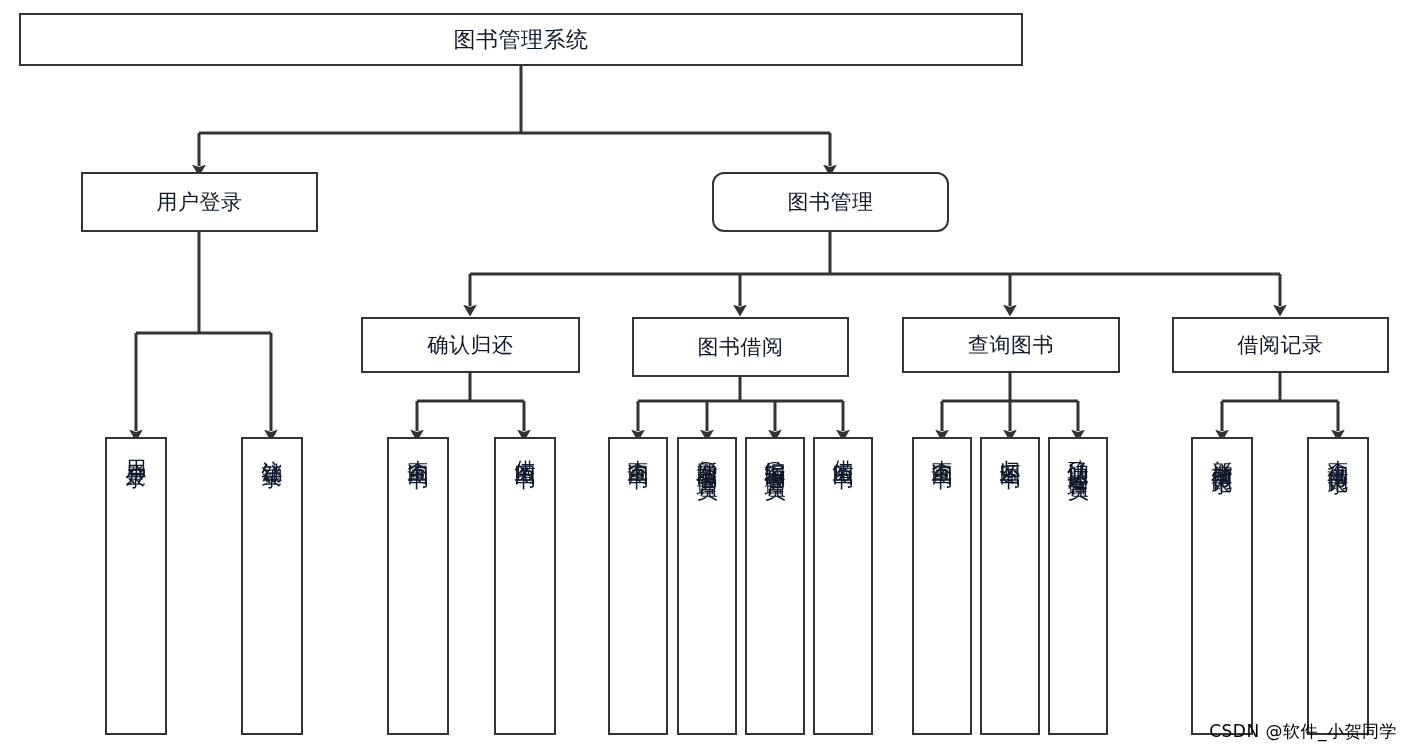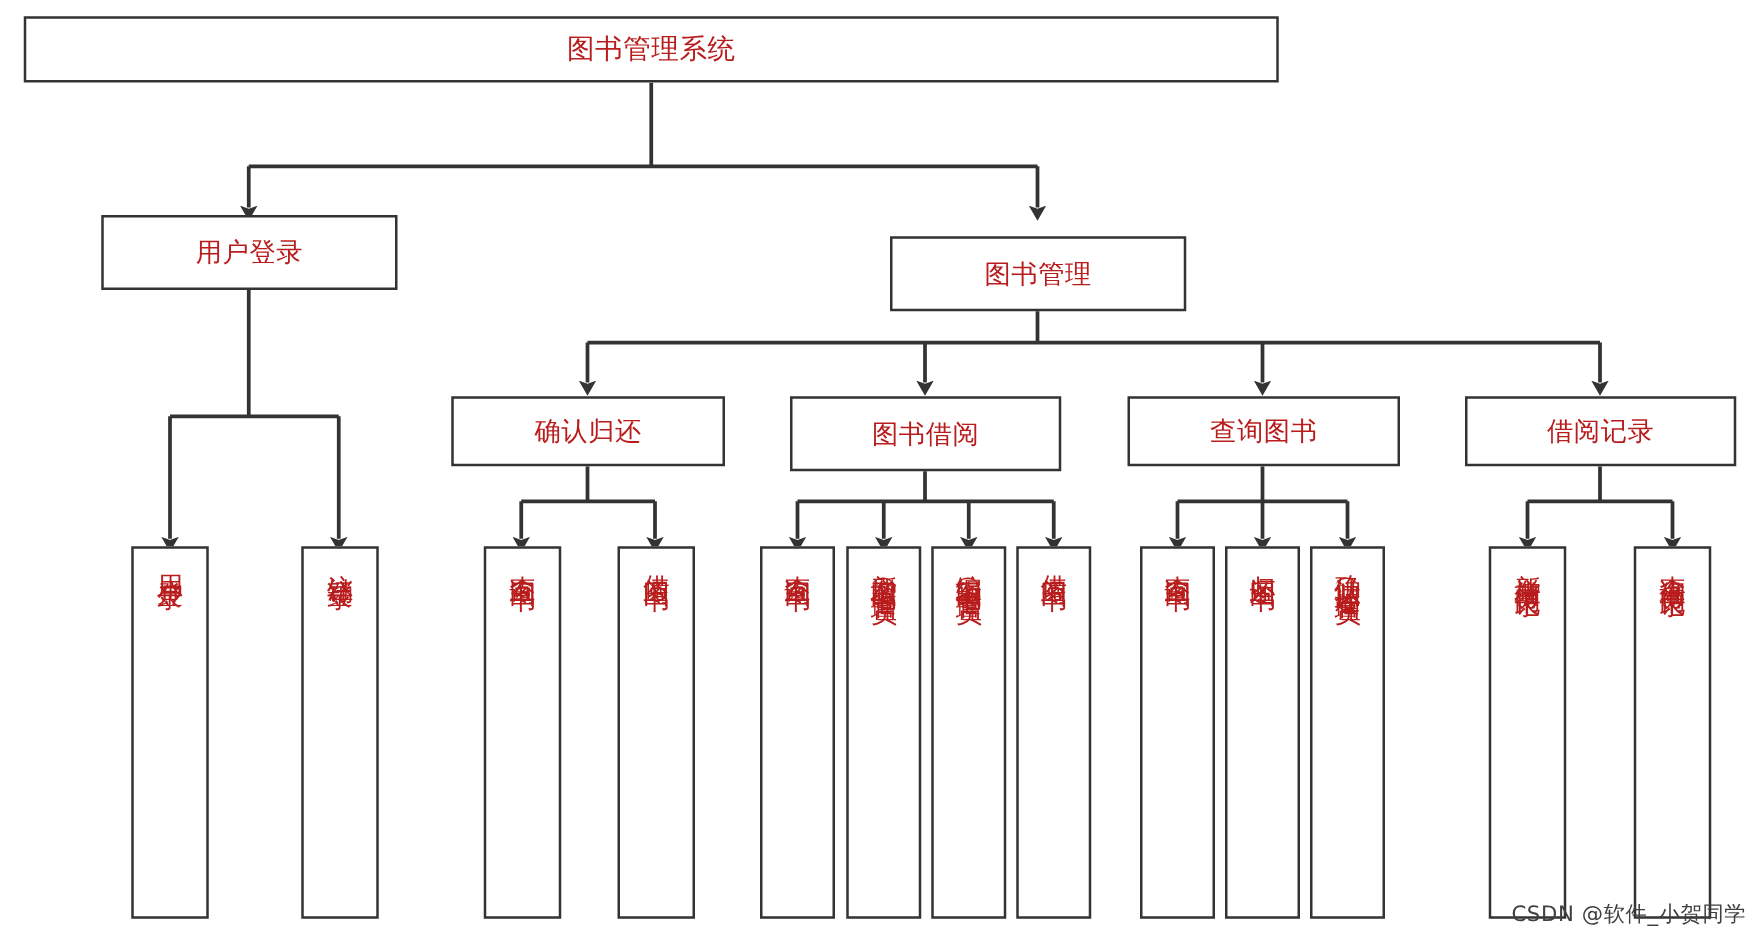--- a/index.html
+++ b/index.html
@@ -33,21 +33,21 @@
     border: 2px solid #333333;
     display: flex;
     align-items: center;
     justify-content: center;
     color: #3a3a3a;
   }
   .node .label {
     display: block;
     text-align: center;
     line-height: 1.18;
-    color: #b91c1c;
+    color: #0f172a;
   }
   
   .node.horiz .label {
     font-size: 21px;
     letter-spacing: 0.5px;
     white-space: nowrap;
   }
   .node.root .label {
     font-size: 22px;
   }
@@ -63,21 +63,21 @@
     font-size: 21px;
     line-height: 1.05;
     letter-spacing: 3px;
     white-space: nowrap;
   }
   #watermark {
     position: absolute;
     right: 8px;
     bottom: 4px;
     font-size: 17px;
-    color: #404040;
+    color: #000000;
     white-space: nowrap;
     letter-spacing: 0.5px;
   }
 </style>
 </head>
 <body>
 
 <div id="canvas">
 
   <svg id="wires" viewBox="0 0 1405 747" width="1405" height="747" xmlns="http://www.w3.org/2000/svg">
@@ -132,21 +132,21 @@
     </g>
   </svg>
 
   <div class="node horiz root" style="left:19px; top:13px; width:1004px; height:53px;">
     <span class="label">图书管理系统</span>
   </div>
 
   <div class="node horiz" style="left:81px; top:172px; width:237px; height:60px;">
     <span class="label">用户登录</span>
   </div>
-  <div class="node horiz" style="left:712px; top:189px; width:237px; height:60px;">
+  <div class="node horiz" style="left:712px; top:172px; width:237px; height:60px;border-radius:12px;">
     <span class="label">图书管理</span>
   </div>
 
   <div class="node horiz" style="left:361px; top:317px; width:219px; height:56px;">
     <span class="label">确认归还</span>
   </div>
   <div class="node horiz" style="left:632px; top:317px; width:217px; height:60px;">
     <span class="label">图书借阅</span>
   </div>
   <div class="node horiz" style="left:902px; top:317px; width:218px; height:56px;">

